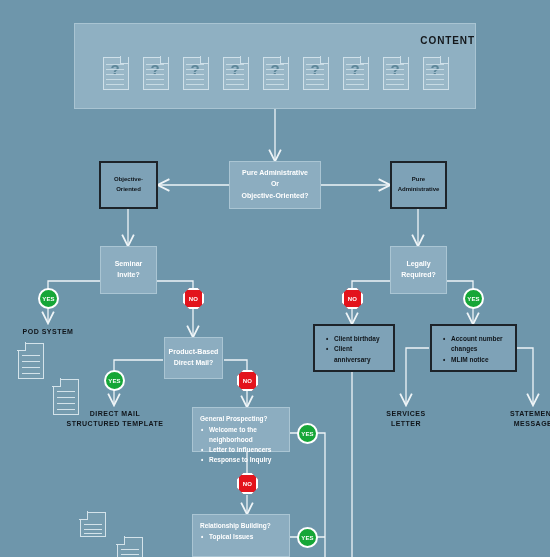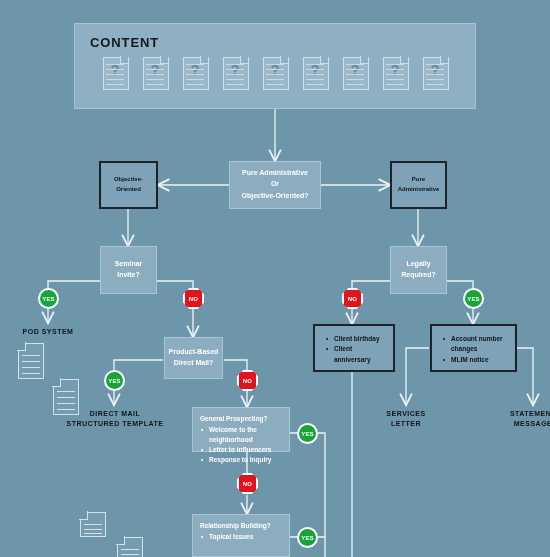--- a/index.html
+++ b/index.html
@@ -16,23 +16,23 @@
   
   .node{position:absolute;box-sizing:border-box;}
 
   
   .banner{
     background:#8fb0c2;
     border:1px solid #a9c4d2;
     left:74px;top:23px;width:402px;height:86px;
   }
   .banner-title{
-    position:absolute;left:15px;right:0;top:11px;
-    text-align:left;
-    font-size:13px;font-weight:bold;letter-spacing:.9px;
+    position:absolute;left:2px;right:0;top:11px;
+    text-align:right;
+    font-size:10px;font-weight:bold;letter-spacing:.9px;
     color:#14181c;
   }
   .doc-row{
     position:absolute;left:0;right:0;top:33px;
     display:flex;justify-content:center;gap:16px;
   }
 
   
   .doc{position:relative;width:24px;height:31px;}
   .doc .pg{

